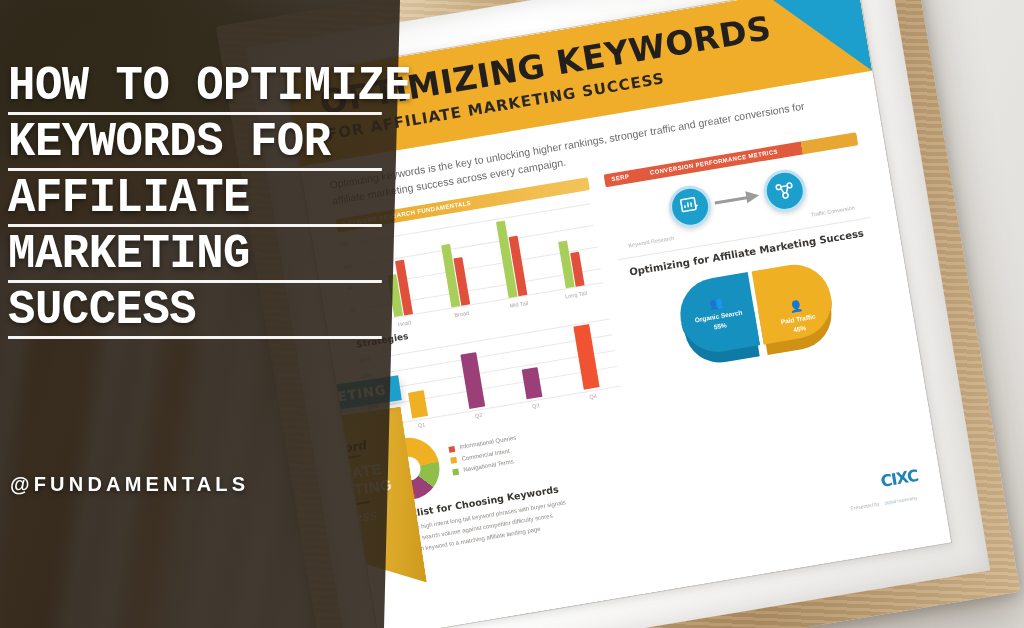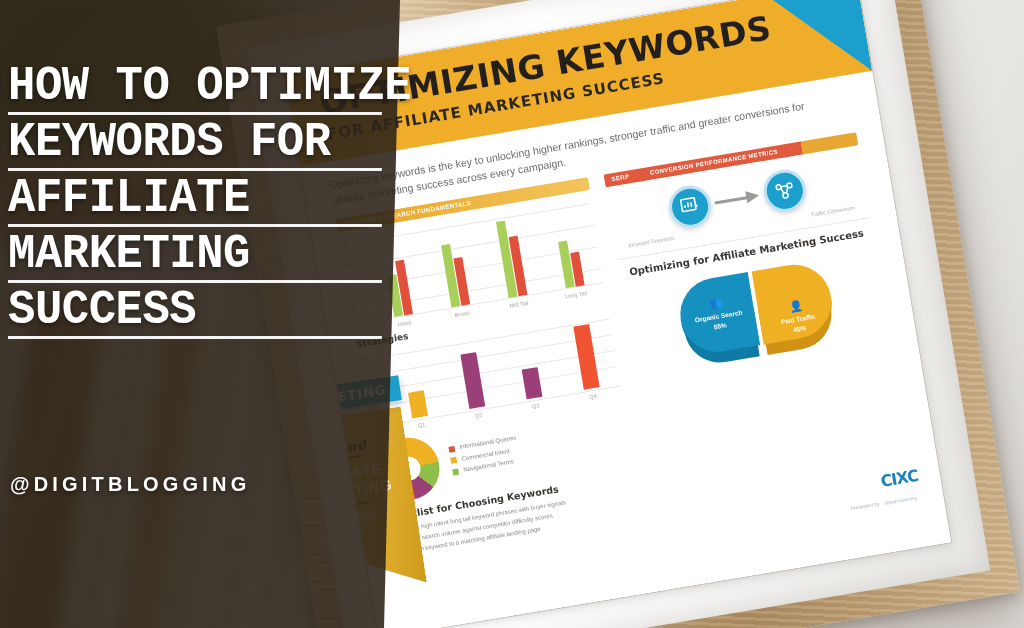--- a/index.html
+++ b/index.html
@@ -577,15 +577,15 @@
   <div class="scrim"></div>
 
   <div class="headline">
     <div class="hl">HOW TO OPTIMIZE</div>
     <div class="hl">KEYWORDS FOR</div>
     <div class="hl">AFFILIATE</div>
     <div class="hl">MARKETING</div>
     <div class="hl">SUCCESS</div>
   </div>
 
-  <div class="handle">@DIGITBLOGGING</div>
+  <div class="handle">@FUNDAMENTALS</div>
 
 </div>
 
 </body></html>

